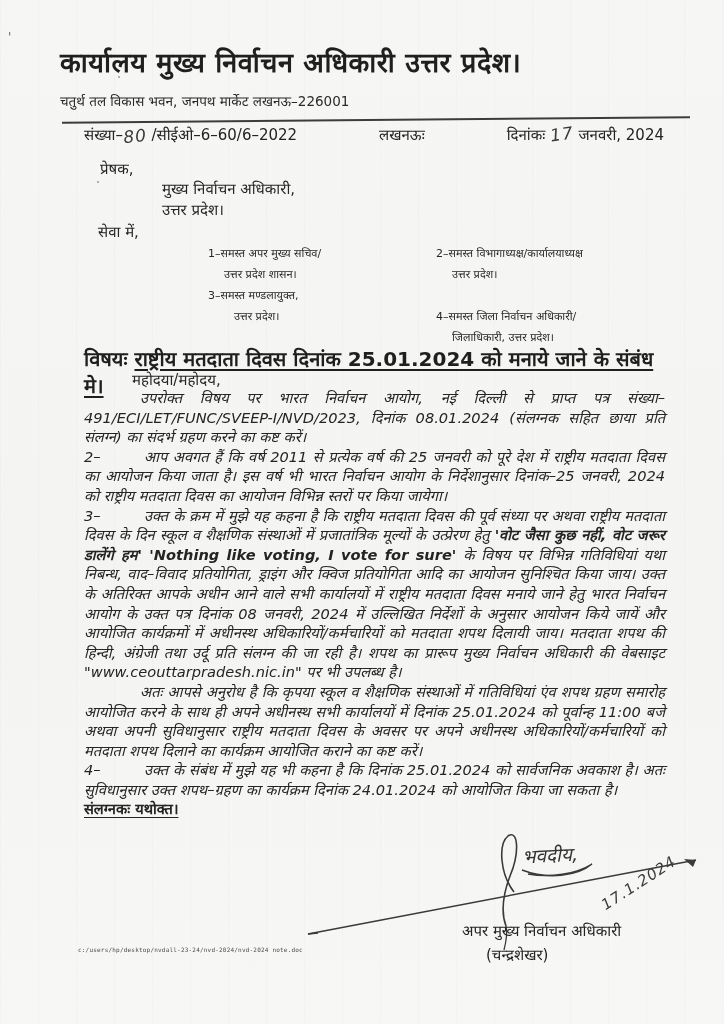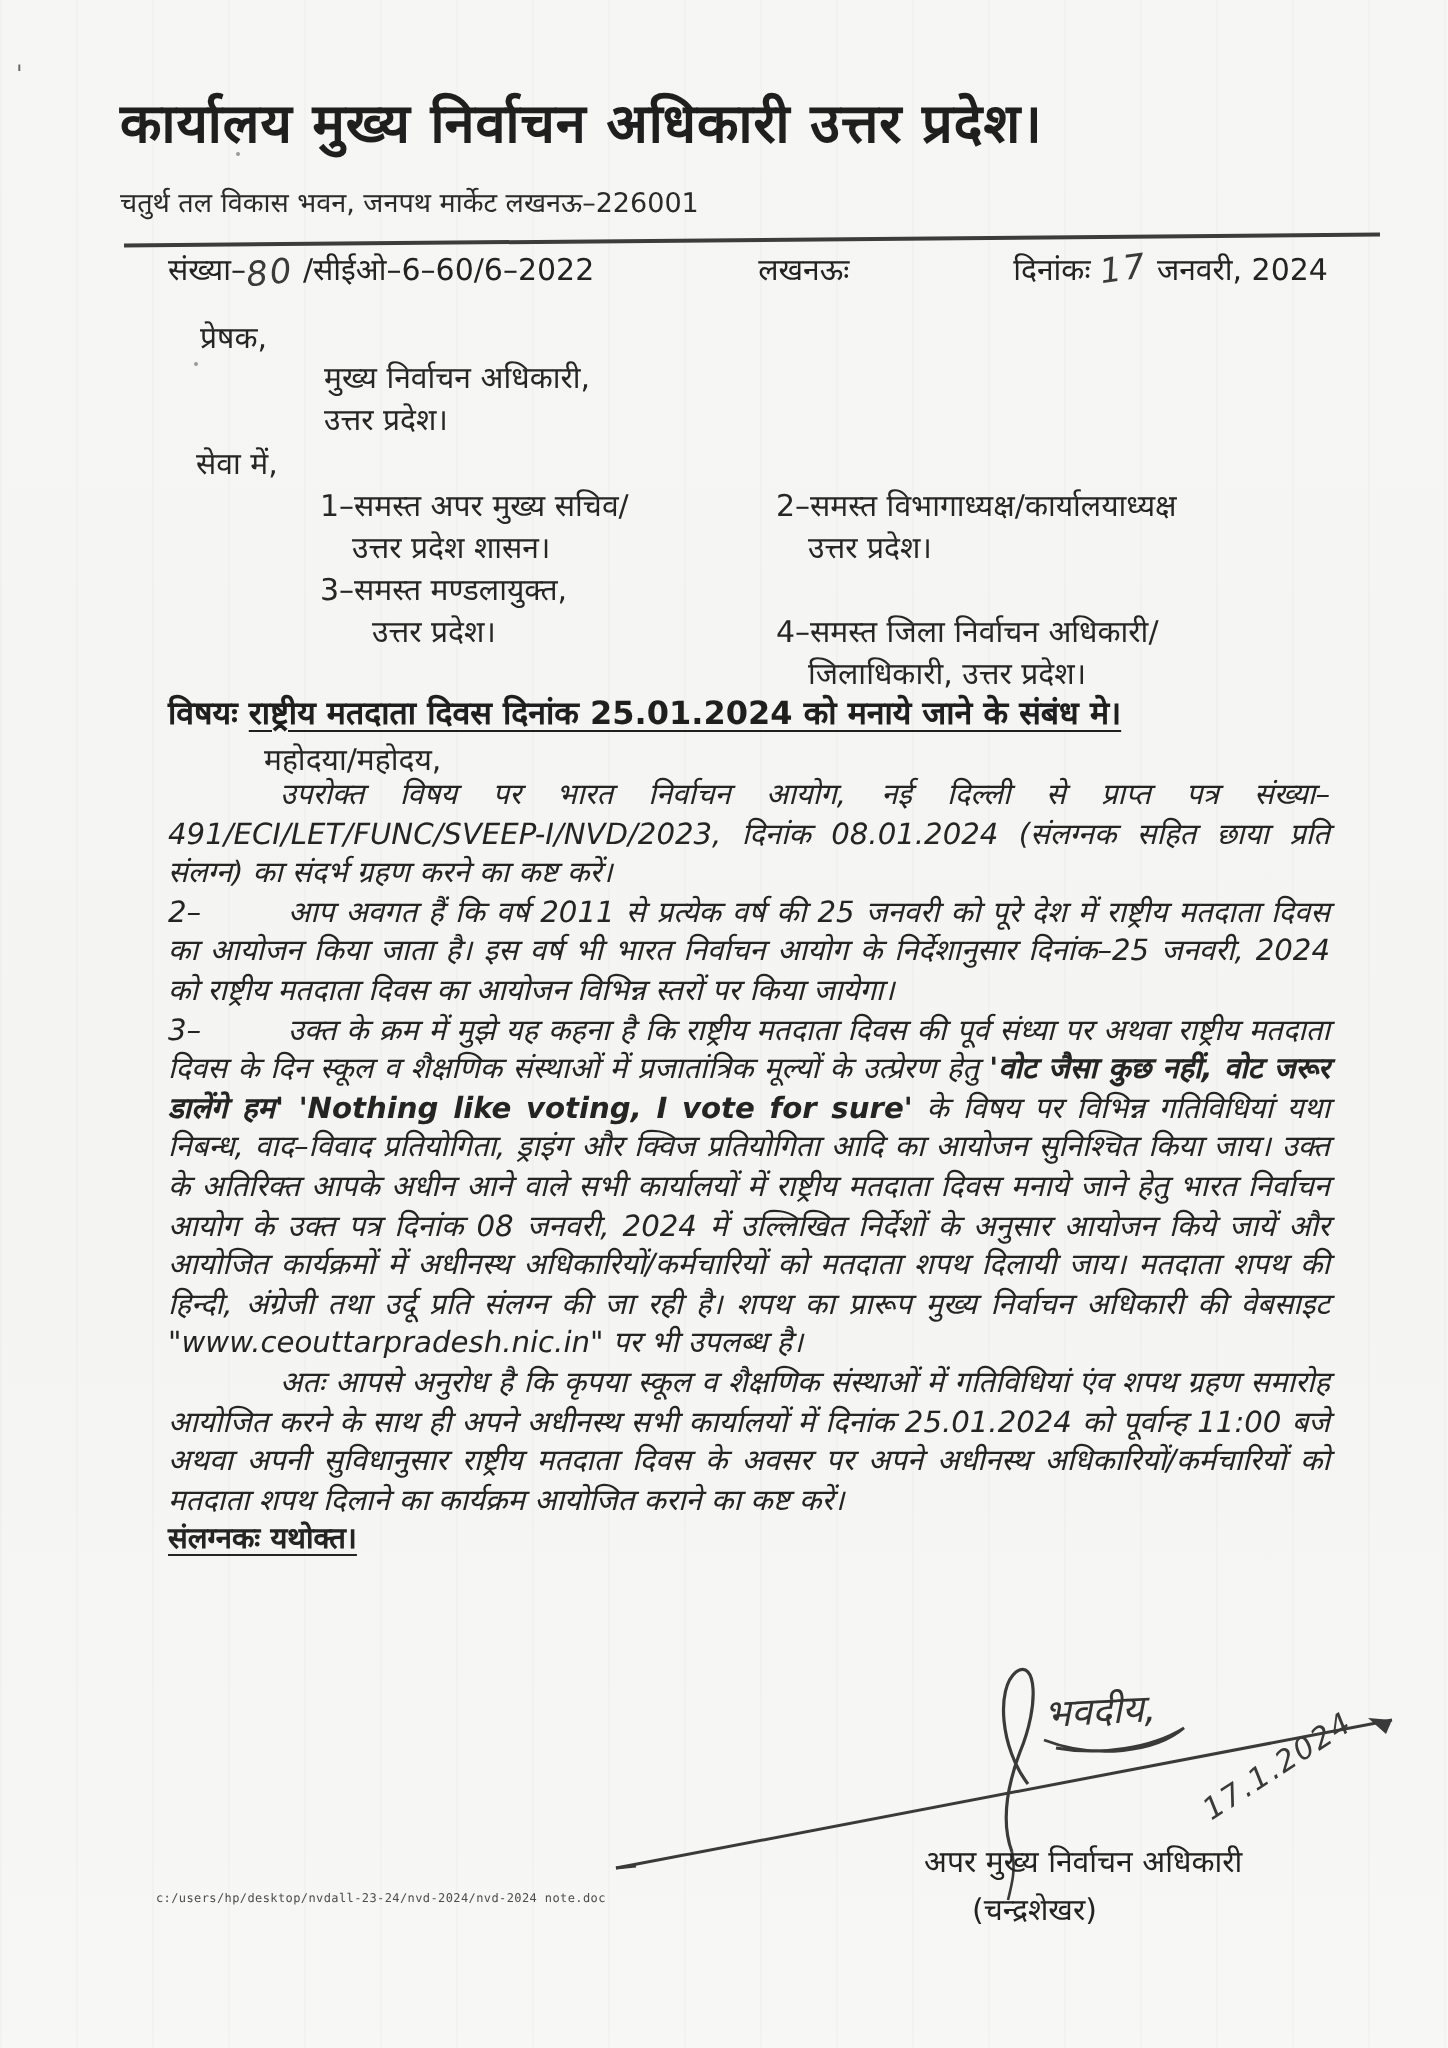--- a/index.html
+++ b/index.html
@@ -41,31 +41,31 @@
     font-style:italic;color:#3a3a3a;
     display:inline-block;
   }
   .hand-number{transform:rotate(-6deg) translateY(2px);font-size:17px;letter-spacing:1px;}
   .hand-day{transform:rotate(-8deg);font-size:17px;letter-spacing:1px;}
 
   
   .from-label{position:absolute;top:158px;left:100px;font-size:15px;}
   .from-lines{position:absolute;top:179px;left:162px;font-size:15px;line-height:21px;}
   .to-label{position:absolute;top:221px;left:98px;font-size:15px;}
-  .to-col{position:absolute;font-size:15px;line-height:21px;}
+  .to-col{position:absolute;font-size:11px;line-height:21px;margin-left:48px;}
   .to-col-left{top:243px;left:160px;width:230px;}
   .to-col-right{top:243px;left:388px;width:290px;}
   .to-line.ind1{padding-left:16px;}
   .to-line.ind2{padding-left:26px;}
   .to-gap{height:21px;}
 
   
   .subject{
     position:absolute;top:345px;left:84px;width:590px;
-    font-size:16px;font-weight:700;color:#1f1f1f;
+    font-size:20px;font-weight:700;color:#1f1f1f;
   }
   .subject .subj-text{text-decoration:underline;text-underline-offset:3px;}
   .salutation{position:absolute;top:369px;left:84px;font-size:15px;margin-left:48px;}
 
   
   .body-text{
     position:absolute;top:388px;left:84px;width:581px;
     font-size:14.6px;line-height:19.6px;text-align:justify;color:#242424;
   }
   .body-text p{margin:0;font-style:italic;}
@@ -153,20 +153,21 @@
     <span class="subj-label">विषयः</span>
     <span class="subj-text">राष्ट्रीय मतदाता दिवस दिनांक 25.01.2024 को मनाये जाने के संबंध मे।</span>
   </div>
   <div class="salutation">महोदया/महोदय,</div>
 
   <div class="body-text">
     <p class="p-indent">उपरोक्त विषय पर भारत निर्वाचन आयोग, नई दिल्ली से प्राप्त पत्र संख्या–491/ECI/LET/FUNC/SVEEP-I/NVD/2023, दिनांक 08.01.2024 (संलग्नक सहित छाया प्रति संलग्न) का संदर्भ ग्रहण करने का कष्ट करें।</p>
     <p><span class="pnum">2–</span><span>आप अवगत हैं कि वर्ष 2011 से प्रत्येक वर्ष की 25 जनवरी को पूरे देश में राष्ट्रीय मतदाता दिवस का आयोजन किया जाता है। इस वर्ष भी भारत निर्वाचन आयोग के निर्देशानुसार दिनांक–25 जनवरी, 2024 को राष्ट्रीय मतदाता दिवस का आयोजन विभिन्न स्तरों पर किया जायेगा।</span></p>
     <p><span class="pnum">3–</span><span>उक्त के क्रम में मुझे यह कहना है कि राष्ट्रीय मतदाता दिवस की पूर्व संध्या पर अथवा राष्ट्रीय मतदाता दिवस के दिन स्कूल व शैक्षणिक संस्थाओं में प्रजातांत्रिक मूल्यों के उत्प्रेरण हेतु </span><span class="slogan">'वोट जैसा कुछ नहीं, वोट जरूर डालेंगे हम' 'Nothing like voting, I vote for sure'</span><span> के विषय पर विभिन्न गतिविधियां यथा निबन्ध, वाद–विवाद प्रतियोगिता, ड्राइंग और क्विज प्रतियोगिता आदि का आयोजन सुनिश्चित किया जाय। उक्त के अतिरिक्त आपके अधीन आने वाले सभी कार्यालयों में राष्ट्रीय मतदाता दिवस मनाये जाने हेतु भारत निर्वाचन आयोग के उक्त पत्र दिनांक 08 जनवरी, 2024 में उल्लिखित निर्देशों के अनुसार आयोजन किये जायें और आयोजित कार्यक्रमों में अधीनस्थ अधिकारियों/कर्मचारियों को मतदाता शपथ दिलायी जाय। मतदाता शपथ की हिन्दी, अंग्रेजी तथा उर्दू प्रति संलग्न की जा रही है। शपथ का प्रारूप मुख्य निर्वाचन अधिकारी की वेबसाइट "www.ceouttarpradesh.nic.in" पर भी उपलब्ध है।</span></p>
     <p class="p-indent">अतः आपसे अनुरोध है कि कृपया स्कूल व शैक्षणिक संस्थाओं में गतिविधियां एंव शपथ ग्रहण समारोह आयोजित करने के साथ ही अपने अधीनस्थ सभी कार्यालयों में दिनांक 25.01.2024 को पूर्वान्ह 11:00 बजे अथवा अपनी सुविधानुसार राष्ट्रीय मतदाता दिवस के अवसर पर अपने अधीनस्थ अधिकारियों/कर्मचारियों को मतदाता शपथ दिलाने का कार्यक्रम आयोजित कराने का कष्ट करें।</p>
+    <p><span class="pnum">4–</span><span>उक्त के संबंध में मुझे यह भी कहना है कि दिनांक 25.01.2024 को सार्वजनिक अवकाश है। अतः सुविधानुसार उक्त शपथ–ग्रहण का कार्यक्रम दिनांक 24.01.2024 को आयोजित किया जा सकता है।</span></p>
     <span class="enclosure">संलग्नकः यथोक्त।</span>
   </div>
 
   <div class="sig-block">
     <svg class="sig-svg" viewBox="0 0 414 130">
 
       <path d="M214,62 C200,44 198,14 208,6 C218,-1 220,22 210,46 C204,62 200,80 206,96" fill="none" stroke="#3a3a3a" stroke-width="1.6"></path>
 
       <path d="M222,40 C248,50 278,46 292,34 C276,44 250,48 228,44" fill="none" stroke="#3a3a3a" stroke-width="1.4"></path>
 

